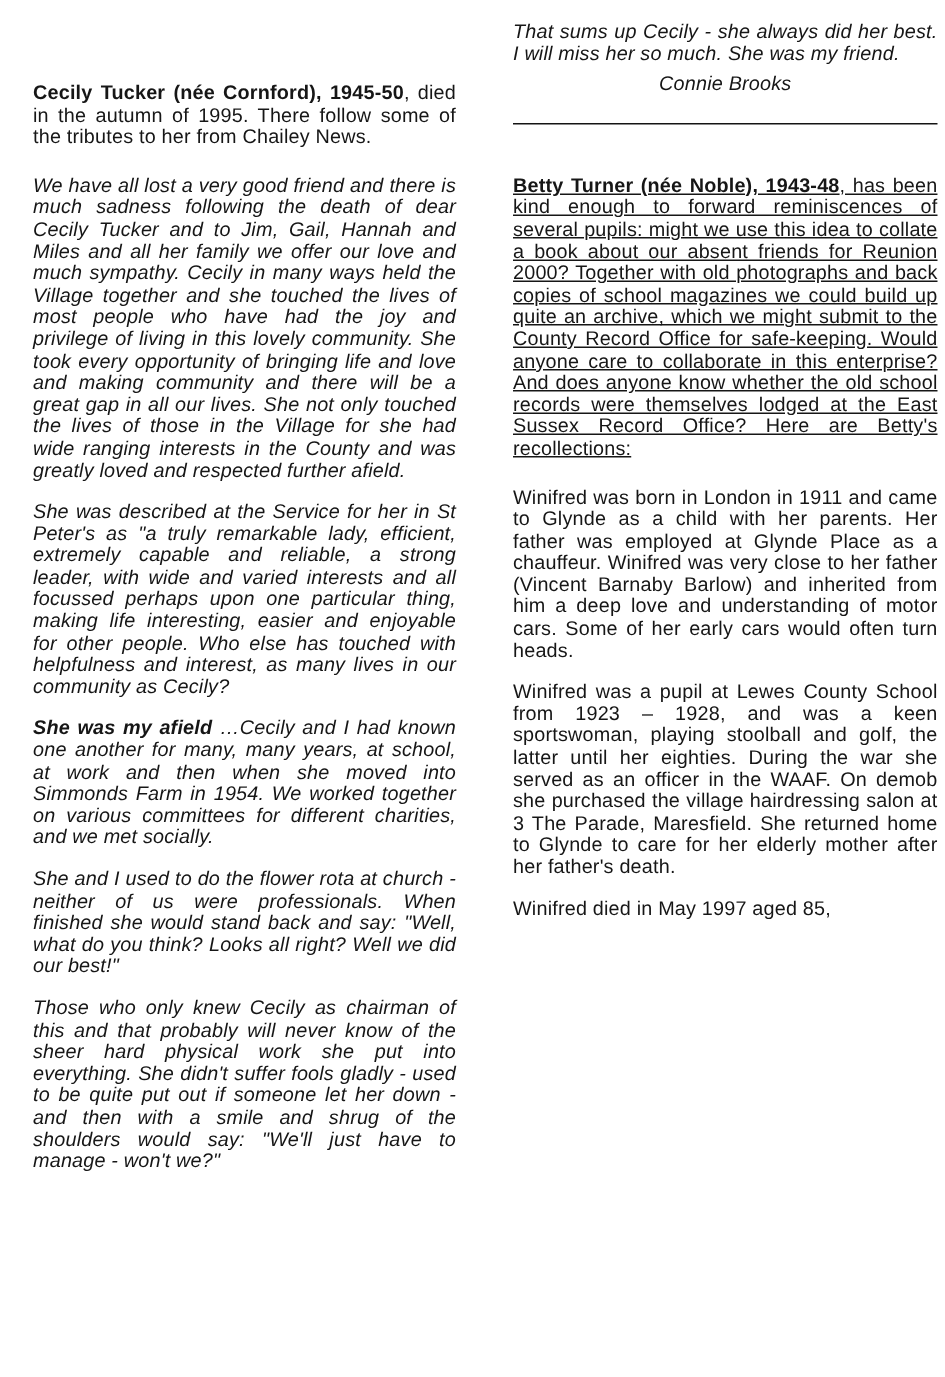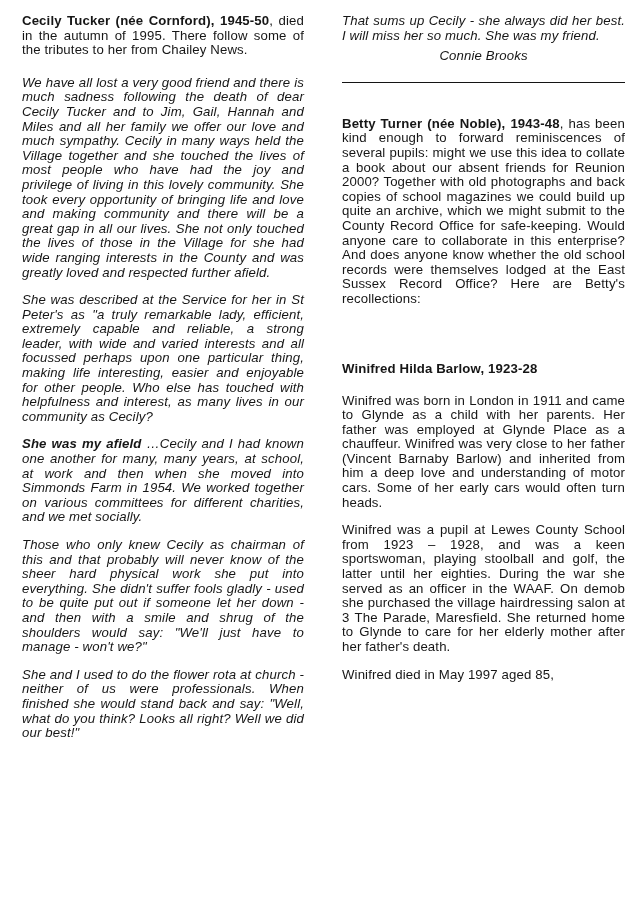--- a/index.html
+++ b/index.html
@@ -22,20 +22,21 @@
     display: flex;
     flex-direction: row;
     align-items: flex-start;
   }
   .column {
     box-sizing: border-box;
   }
   .col-left {
     width: 312px;
     padding: 14px 8px 0 22px;
+    margin-top: 41px;
   }
   .col-gutter {
     width: 22px;
     flex: 0 0 22px;
   }
   .col-right {
     width: 296px;
     padding: 14px 5px 0 8px;
   }
 
@@ -85,60 +86,59 @@
   .divider {
     border: 0;
     border-top: 1.6px solid #141414;
     margin: 18px 0 34px 0;
     width: 100%;
     height: 0;
   }
 
   
   .gap-lead   { margin-bottom: 18px; }
-  .gap-xbig   { margin-bottom: 54px; }
+  .gap-xbig   { margin-bottom: 18px; text-decoration: underline; }
   .tight      { margin-bottom: 6px; }
 
   
   .page { filter: saturate(0); }
 </style>
 </head>
 <body>
 
 <div class="page">
 
   <div class="column col-left">
 
     <p class="roman lead gap-lead"><span class="b">Cecily Tucker (née Cornford), 1945-50</span><span>, died in the autumn of 1995.  There follow some of the tributes to her from Chailey News.</span></p>
 
     <p class="italic">We have all lost a very good friend and there is much sadness following the death of dear Cecily Tucker and to Jim, Gail, Hannah and Miles and all her family we offer our love and much sympathy.  Cecily in many ways held the Village together and she touched the lives of most people who have had the joy and privilege of living in this lovely community.  She took every opportunity of bringing life and love and making community and there will be a great gap in all our lives. She not only touched the lives of those in the Village for she had wide ranging interests in the County and was greatly loved and respected further afield.</p>
 
     <p class="italic">She was described at the Service for her in St Peter's as "a truly remarkable lady, efficient, extremely capable and reliable, a strong leader, with wide and varied interests and all focussed perhaps upon one particular thing, making life interesting, easier and enjoyable for other people.  Who else has touched with helpfulness and interest, as many lives in our community as Cecily?</p>
 
     <p class="italic"><span class="bi">She was my afield</span><span> …Cecily and I had known one another for many, many years, at school, at work and then when she moved into Simmonds Farm in 1954.  We worked together on various committees for different charities, and we met socially.</span></p>
 
+    <p class="italic">She and I used to do the flower rota at church - neither of us were professionals. When finished she would stand back and say: "Well, what do you think?  Looks all right?  Well we did our best!"</p>
+
     <p class="italic">Those who only knew Cecily as chairman of this and that probably will never know of the sheer hard physical work she put into everything.  She didn't suffer fools gladly - used to be quite put out if someone let her down - and then with a smile and shrug of the shoulders would say: "We'll just have to manage - won't we?"</p>
-
-    <p class="italic">She and I used to do the flower rota at church - neither of us were professionals. When finished she would stand back and say: "Well, what do you think?  Looks all right?  Well we did our best!"</p>
 
   </div>
 
   <div class="col-gutter"></div>
 
   <div class="column col-right">
 
     <p class="italic tight">That sums up Cecily - she always did her best.  I will miss her so much.  She was my friend.</p>
 
     <p class="attribution">Connie Brooks</p>
 
     <hr class="divider">
 
     <p class="roman lead gap-xbig"><span class="b">Betty Turner (née Noble), 1943-48</span><span>, has been kind enough to forward reminiscences of several pupils: might we use this idea to collate a book about our absent friends for Reunion 2000? Together with old photographs and back copies of school magazines we could build up quite an archive, which we might submit to the County Record Office for safe-keeping.  Would anyone care to collaborate in this enterprise? And does anyone know whether the old school records were themselves lodged at the East Sussex Record Office? Here are Betty's recollections:</span></p>
 
-    <div class="heading">Winifred Hilda Barlow, 1923-28</div>
 
     <p class="roman">Winifred was born in London in 1911 and came to Glynde as a child with her parents. Her father was employed at Glynde Place as a chauffeur.  Winifred was very close to her father (Vincent Barnaby Barlow) and inherited from him a deep love and understanding of motor cars.  Some of her early cars would often turn heads.</p>
 
     <p class="roman">Winifred was a pupil at Lewes County School from 1923 – 1928, and was a keen sportswoman, playing stoolball and golf, the latter until her eighties.  During the war she served as an officer in the WAAF.  On demob she purchased the village hairdressing salon at 3 The Parade, Maresfield.  She returned home to Glynde to care for her elderly mother after her father's death.</p>
 
     <p class="roman" style="text-align:left;">Winifred died in May 1997 aged 85,</p>
 
   </div>
 
 </div>

